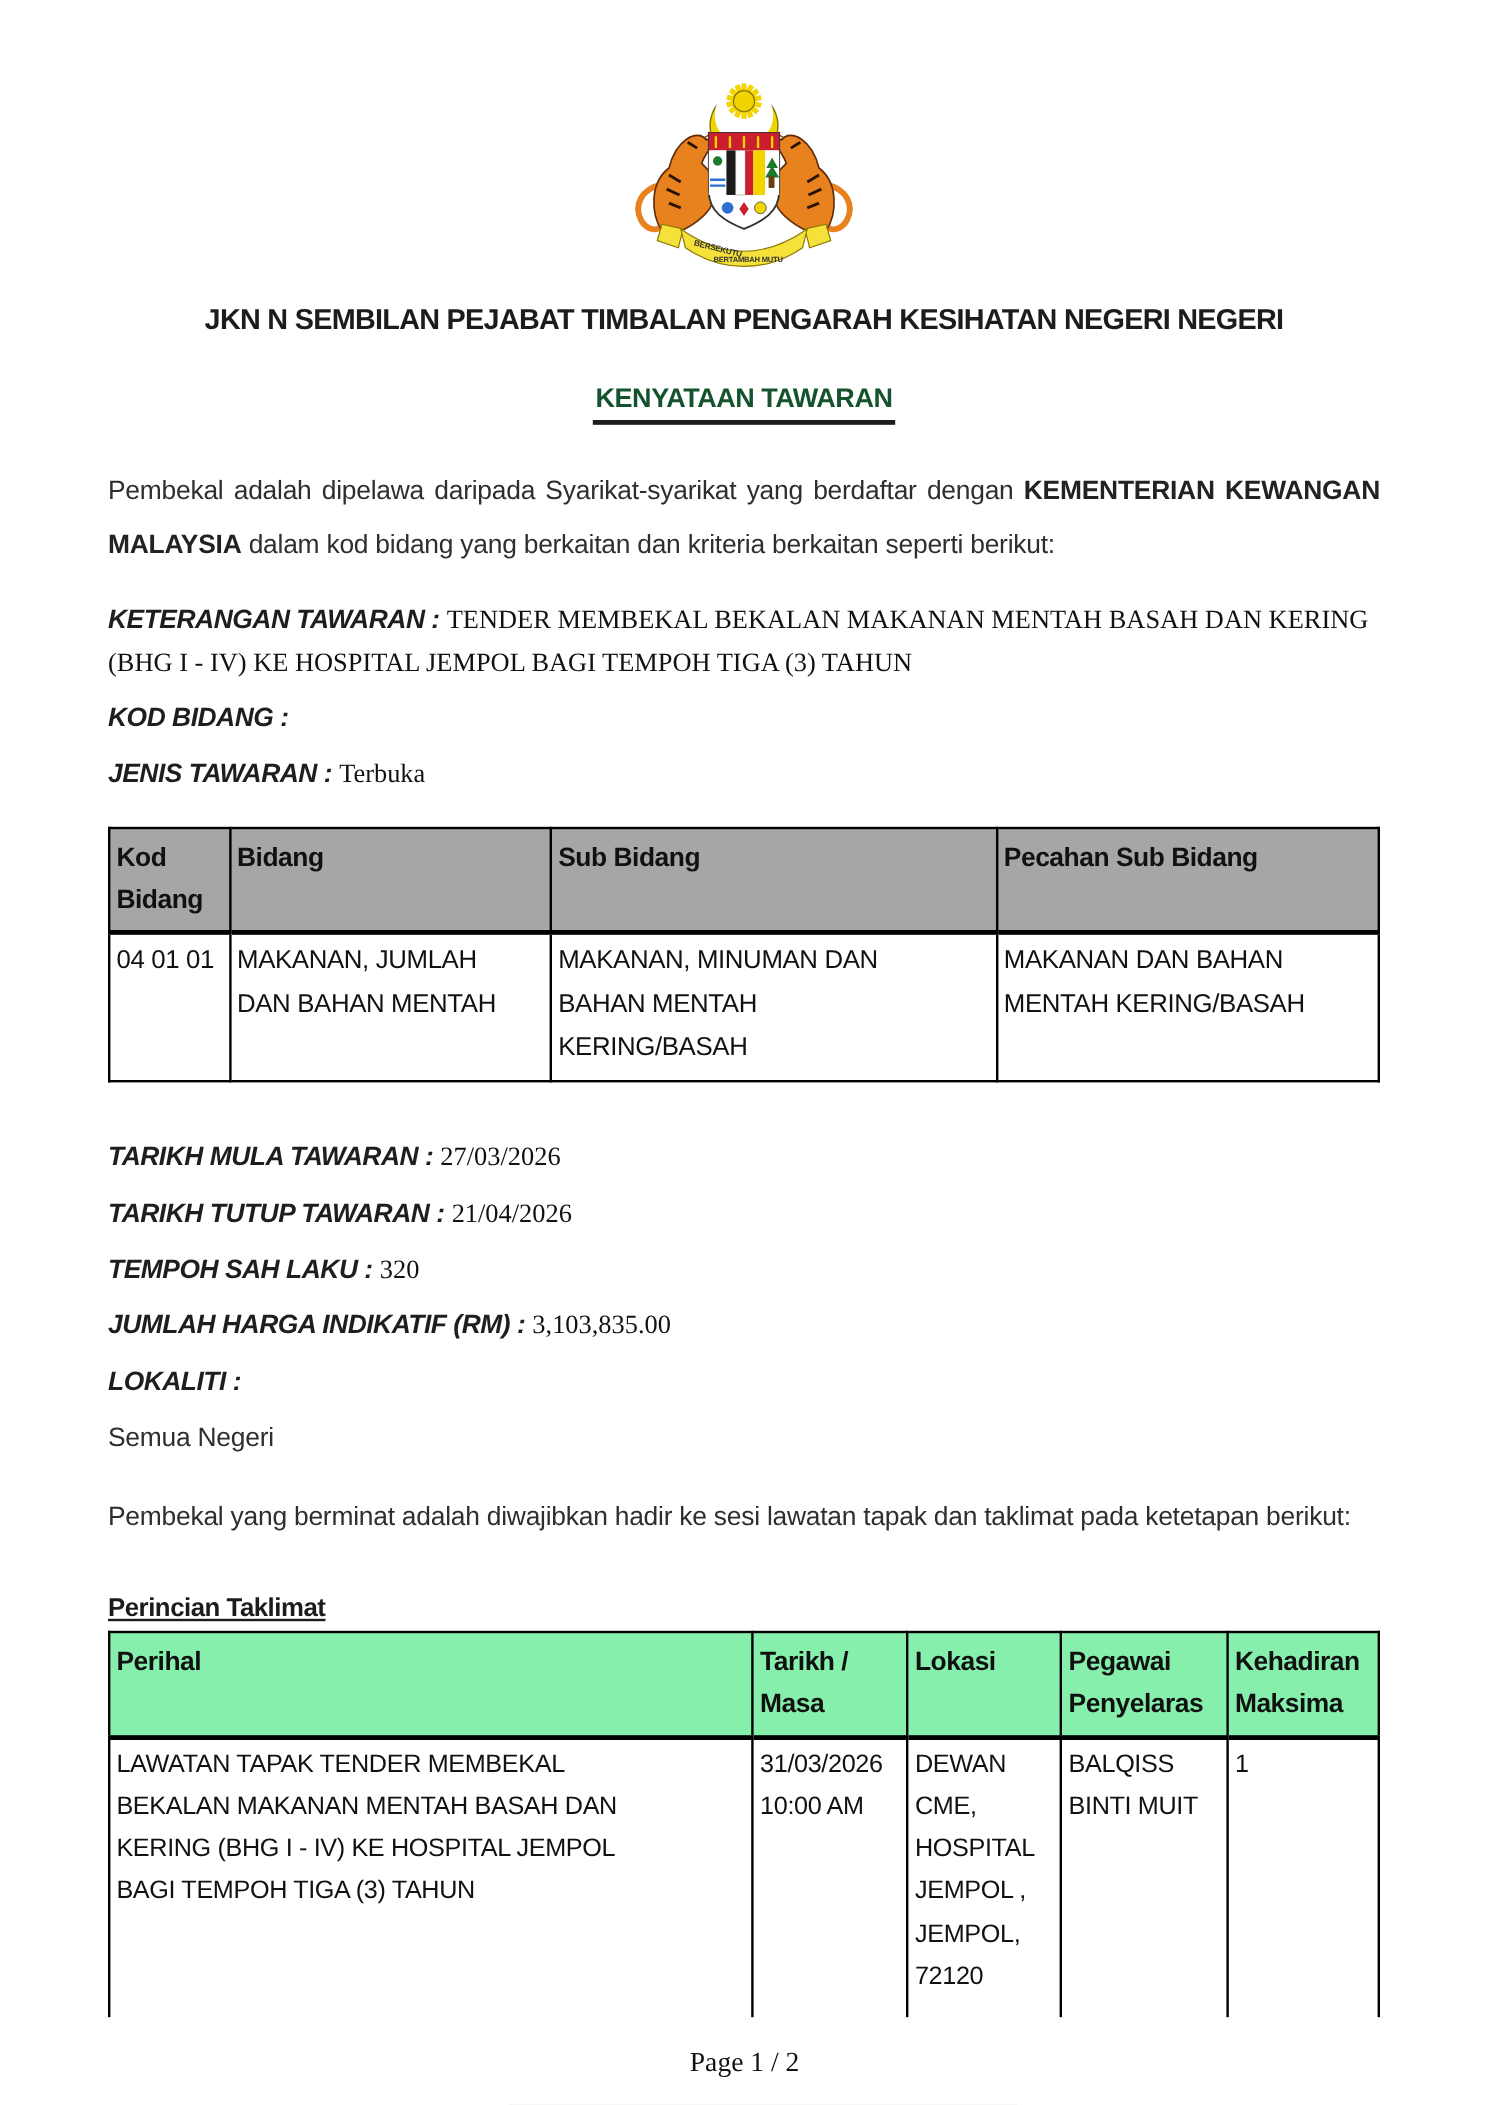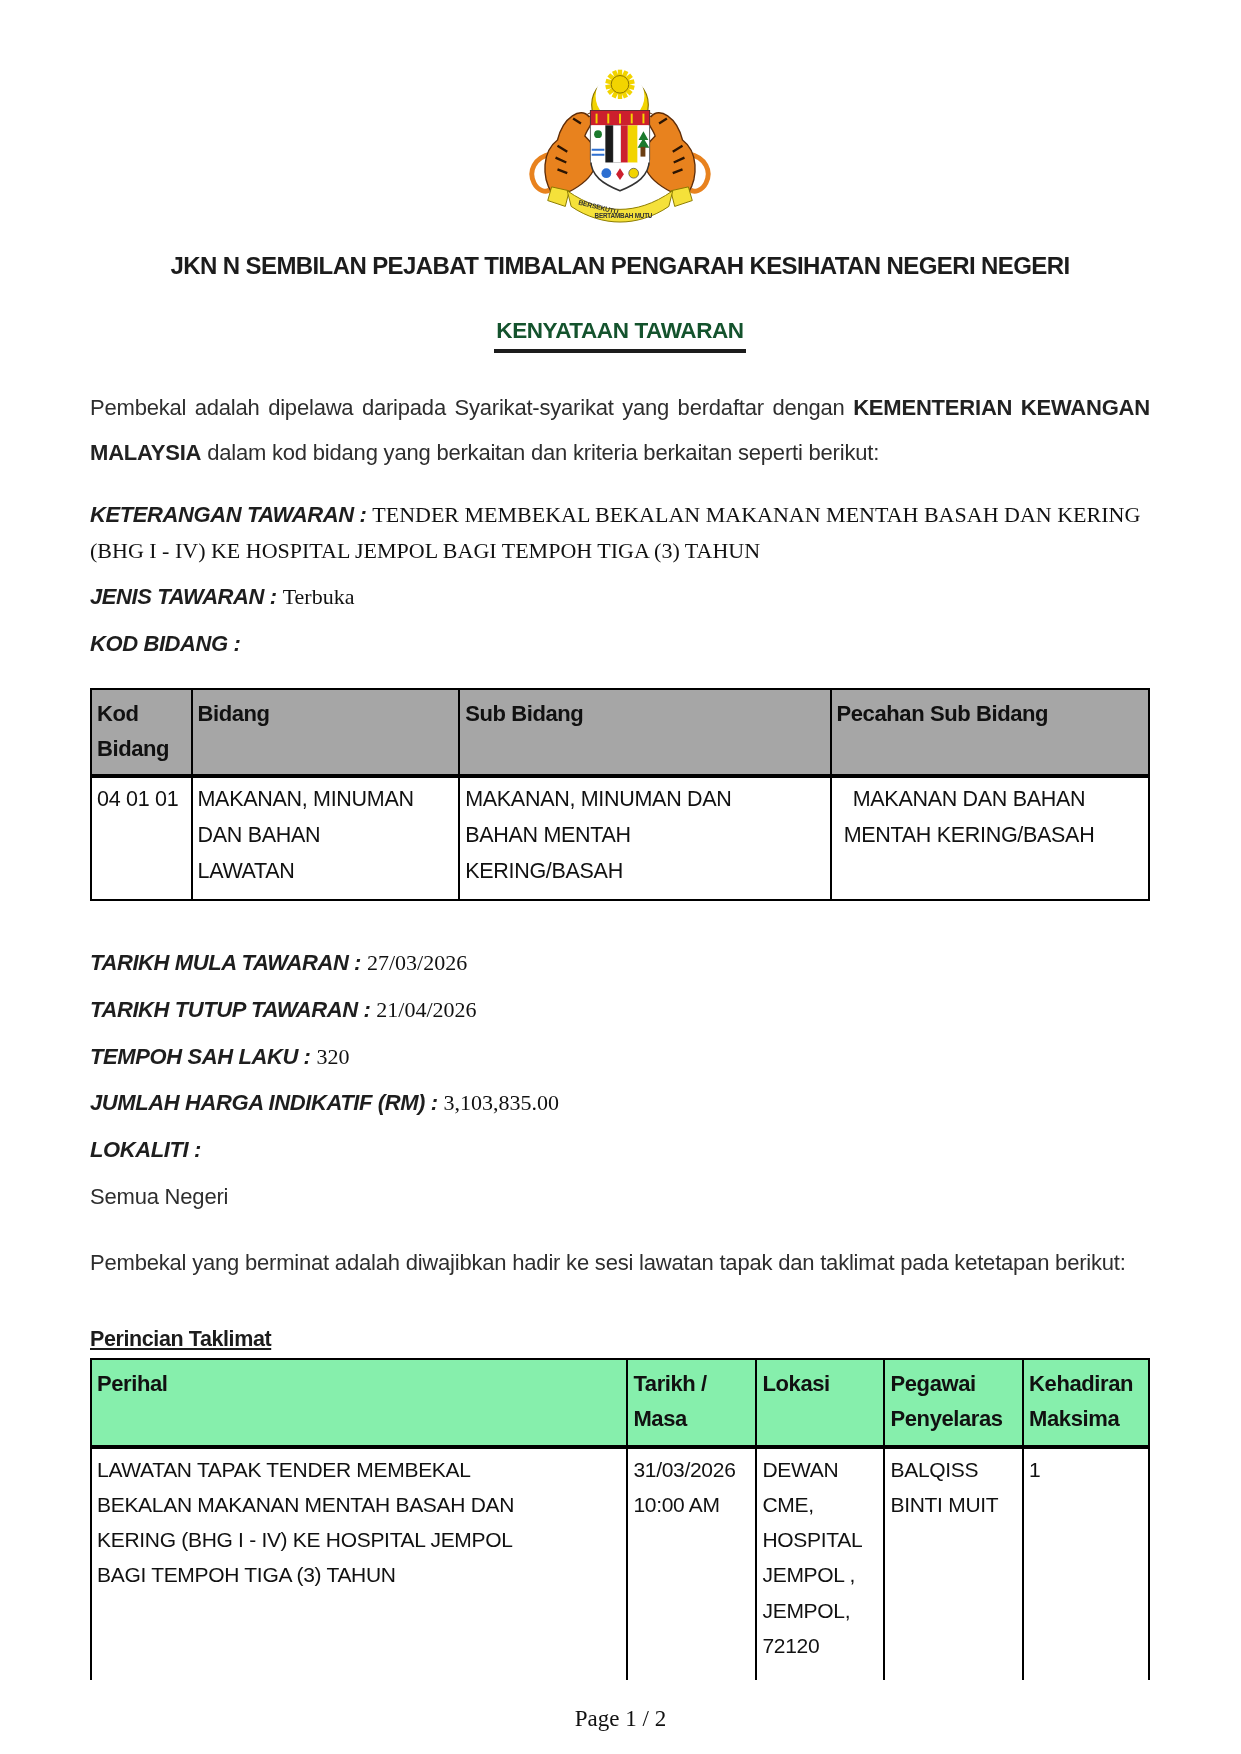--- a/index.html
+++ b/index.html
@@ -59,21 +59,21 @@
     padding: 6px 4px 8px 5px; line-height: 1.6; letter-spacing: -0.4px;
     border-bottom-width: 4px;
   }
   table.kod-table th { background: var(--table-header-bg); }
   table td {
     font-size: 21.5px; color:#111; line-height: 1.68;
     padding: 3px 4px 10px 5px; letter-spacing: -0.3px;
   }
   .wrap-limit-1 { display:inline-block; max-width: 225px; }
   .wrap-limit-2 { display:inline-block; max-width: 315px; }
-  .wrap-limit-3 { display:inline-block; max-width: 265px; text-align: center; }
+  .wrap-limit-3 { display:inline-block; max-width: 265px; }
   .wrap-limit-perihal { display:inline-block; max-width: 445px; }
 
   h3.section-heading {
     margin: 42px 0 6px 0;
     font-size: 21.5px; font-weight: bold; color:#1c1c1c; letter-spacing:-0.4px;text-decoration:underline;
   }
   table.taklimat-table td { height: 218px; border-bottom: none; font-size: 21px; }
   table.taklimat-table th { background:#86efac; }
 
   .page-footer {
@@ -165,45 +165,45 @@
     </div>
 
     <p class="para"><span>Pembekal adalah dipelawa daripada Syarikat-syarikat yang berdaftar dengan </span><b>KEMENTERIAN KEWANGAN MALAYSIA</b><span> dalam kod bidang yang berkaitan dan kriteria berkaitan seperti berikut:</span></p>
 
     <div class="fields">
       <div class="field-line">
         <span class="field-label">KETERANGAN TAWARAN :</span>
         <span class="field-value-serif">TENDER MEMBEKAL BEKALAN MAKANAN MENTAH BASAH DAN KERING (BHG I - IV) KE HOSPITAL JEMPOL BAGI TEMPOH TIGA (3) TAHUN</span>
       </div>
       <div class="field-line">
+        <span class="field-label">KOD BIDANG :</span>
+      </div>
+      <div class="field-line">
         <span class="field-label">JENIS TAWARAN :</span>
         <span class="field-value-serif">Terbuka</span>
-      </div>
-      <div class="field-line">
-        <span class="field-label">KOD BIDANG :</span>
       </div>
     </div>
 
     <table class="kod-table">
       <colgroup>
           <col style="width:9.5%">
           <col style="width:25.3%">
           <col style="width:35.1%">
           <col style="width:30.1%">
         </colgroup>
       <tbody>
           <tr>
         <th>Kod Bidang</th>
         <th>Bidang</th>
         <th>Sub Bidang</th>
         <th>Pecahan Sub Bidang</th>
       </tr>
       <tr>
         <td><span>04 01 01</span></td>
-        <td><span class="wrap-limit-1">MAKANAN, MINUMAN DAN BAHAN LAWATAN</span></td>
+        <td><span class="wrap-limit-1">MAKANAN, JUMLAH DAN BAHAN MENTAH</span></td>
         <td><span class="wrap-limit-2">MAKANAN, MINUMAN DAN BAHAN MENTAH KERING/BASAH</span></td>
         <td><span class="wrap-limit-3">MAKANAN DAN BAHAN MENTAH KERING/BASAH</span></td>
       </tr>
     </tbody>
       </table>
 
     <div class="fields" style="margin-top:44px;">
       <div class="field-line">
         <span class="field-label">TARIKH MULA TAWARAN :</span>
         <span class="field-value-serif">27/03/2026</span>

